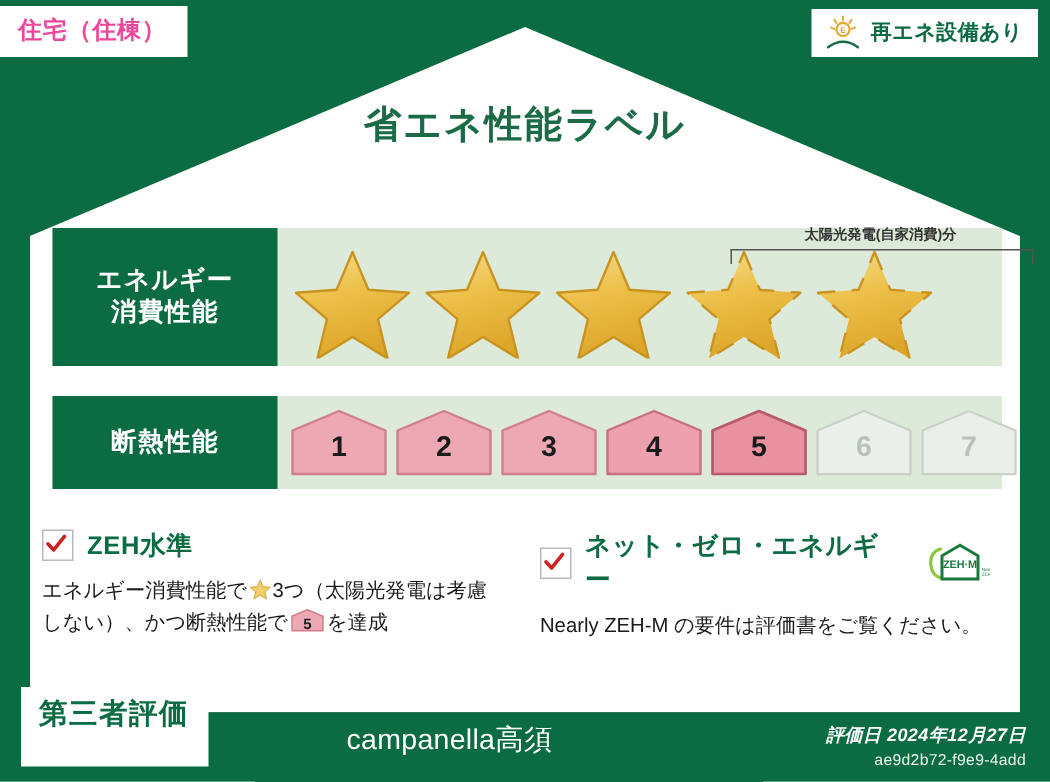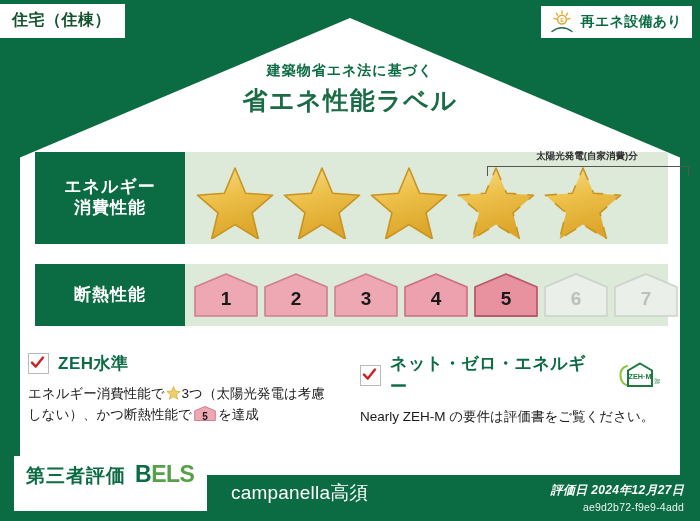--- a/index.html
+++ b/index.html
@@ -20,21 +20,21 @@
     position:absolute;
     left:20px;top:18px;right:20px;bottom:46px;
     background:#ffffff;
     clip-path:polygon(0% 30.5%, 50% 0%, 100% 30.5%, 100% 100%, 0% 100%);
   }
   
   .tag-dwelling{
     position:absolute;left:0;top:4px;
     background:#ffffff;
     padding:6px 14px 7px 12px;
-    font-size:16px;font-weight:bold;color:#14532d;
+    font-size:16px;font-weight:bold;color:#ec4899;
     letter-spacing:.5px;
     z-index:6;
   }
   
   .tag-renew{
     position:absolute;right:8px;top:6px;
     background:#ffffff;
     padding:4px 10px 4px 8px;
     display:flex;align-items:center;gap:6px;
     z-index:6;
@@ -151,21 +151,20 @@
         </g>
         <circle cx="13" cy="9.6" r="4.4" fill="none" stroke="#e0a92e" stroke-width="1.5"></circle>
         <text x="13" y="12.3" font-size="5.4" fill="#e0a92e" text-anchor="middle" font-family="Liberation Sans, sans-serif" font-weight="bold">E</text>
         <path d="M3 21.5 Q13 14.2 23 21.5" fill="none" stroke="#1a6b46" stroke-width="1.5" stroke-linecap="round"></path>
       </svg>
     </span>
     <span class="txt">再エネ設備あり</span>
   </div>
 
   <div class="title-wrap">
-    <div class="title-sub">建築物省エネ法に基づく</div>
     <div class="title-main">省エネ性能ラベル</div>
   </div>
 
   <div class="row" id="row-energy">
     <div class="row-label">
       <span>エネルギー</span>
       <span>消費性能</span>
     </div>
     <div class="row-body">
 
@@ -309,21 +308,20 @@
           <text x="38.5" y="24" font-size="3.2" fill="#1a7a3e" font-family="Liberation Sans, sans-serif">ZEH-M</text>
         </svg>
       </span>
     </div>
     <div class="crit-text">Nearly ZEH-M の要件は評価書をご覧ください。</div>
   </div>
 
   <div class="footer">
     <div class="bels-box">
       <span class="bels-jp">第三者評価</span>
-      <span class="bels-en"><span>B</span><span class="lite">ELS</span></span>
     </div>
     <div class="prop-name">campanella高須</div>
     <div class="footer-right">
       <div class="eval-date">評価日 2024年12月27日</div>
       <div class="eval-id">ae9d2b72-f9e9-4add</div>
     </div>
   </div>
 
 </div>
 

